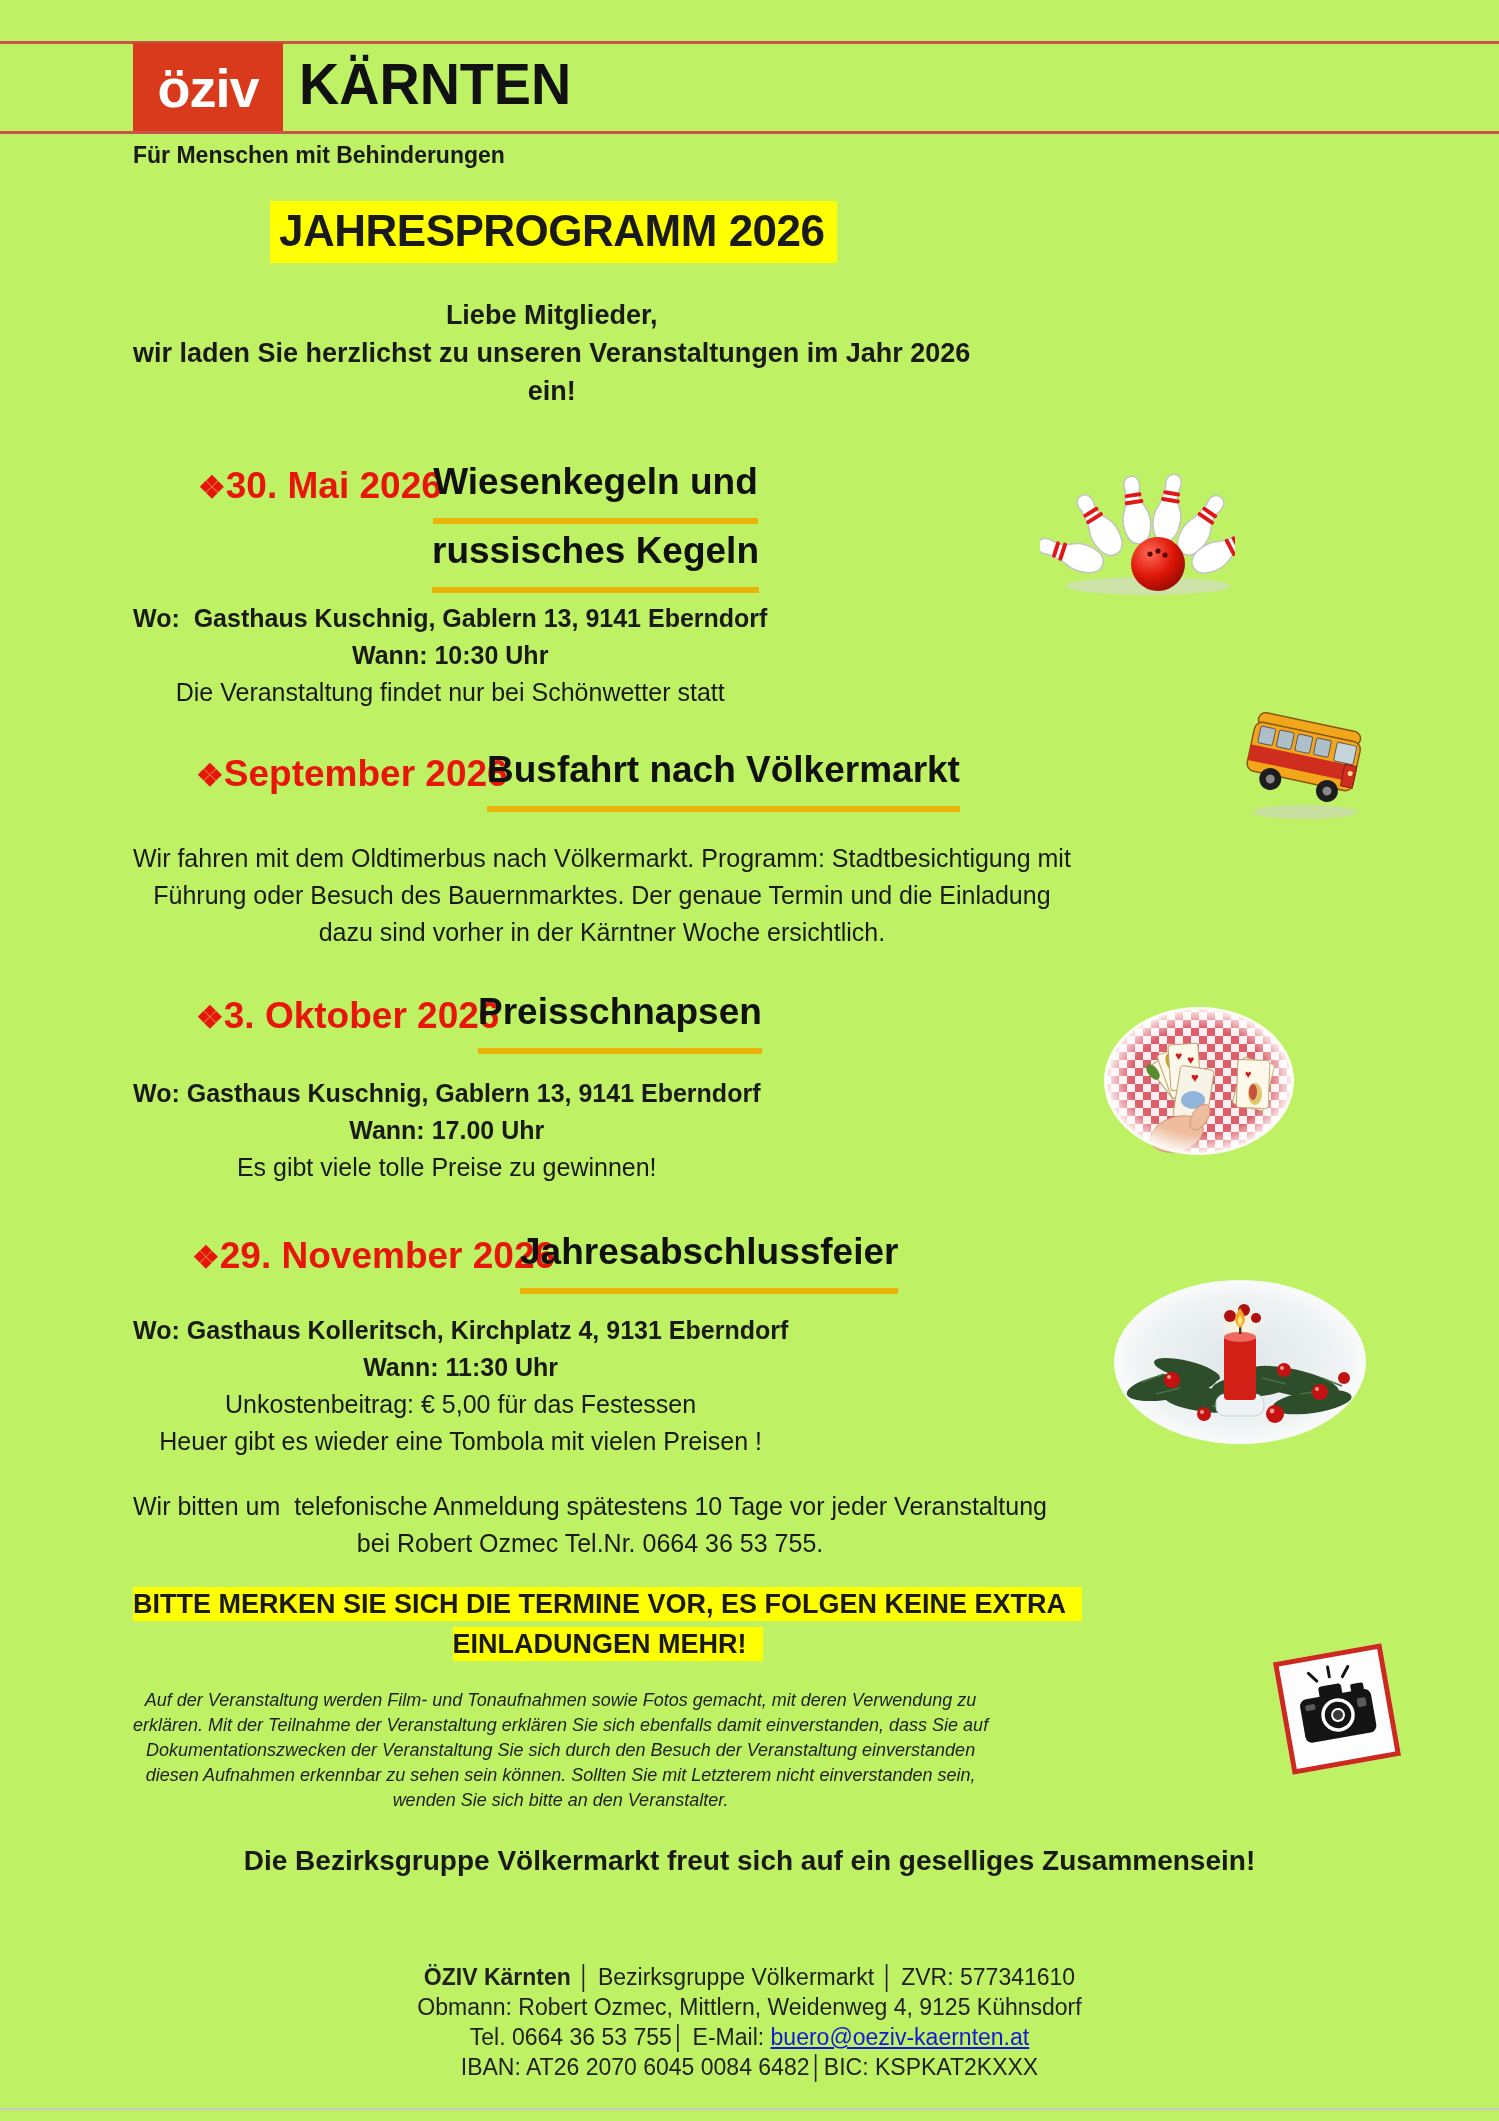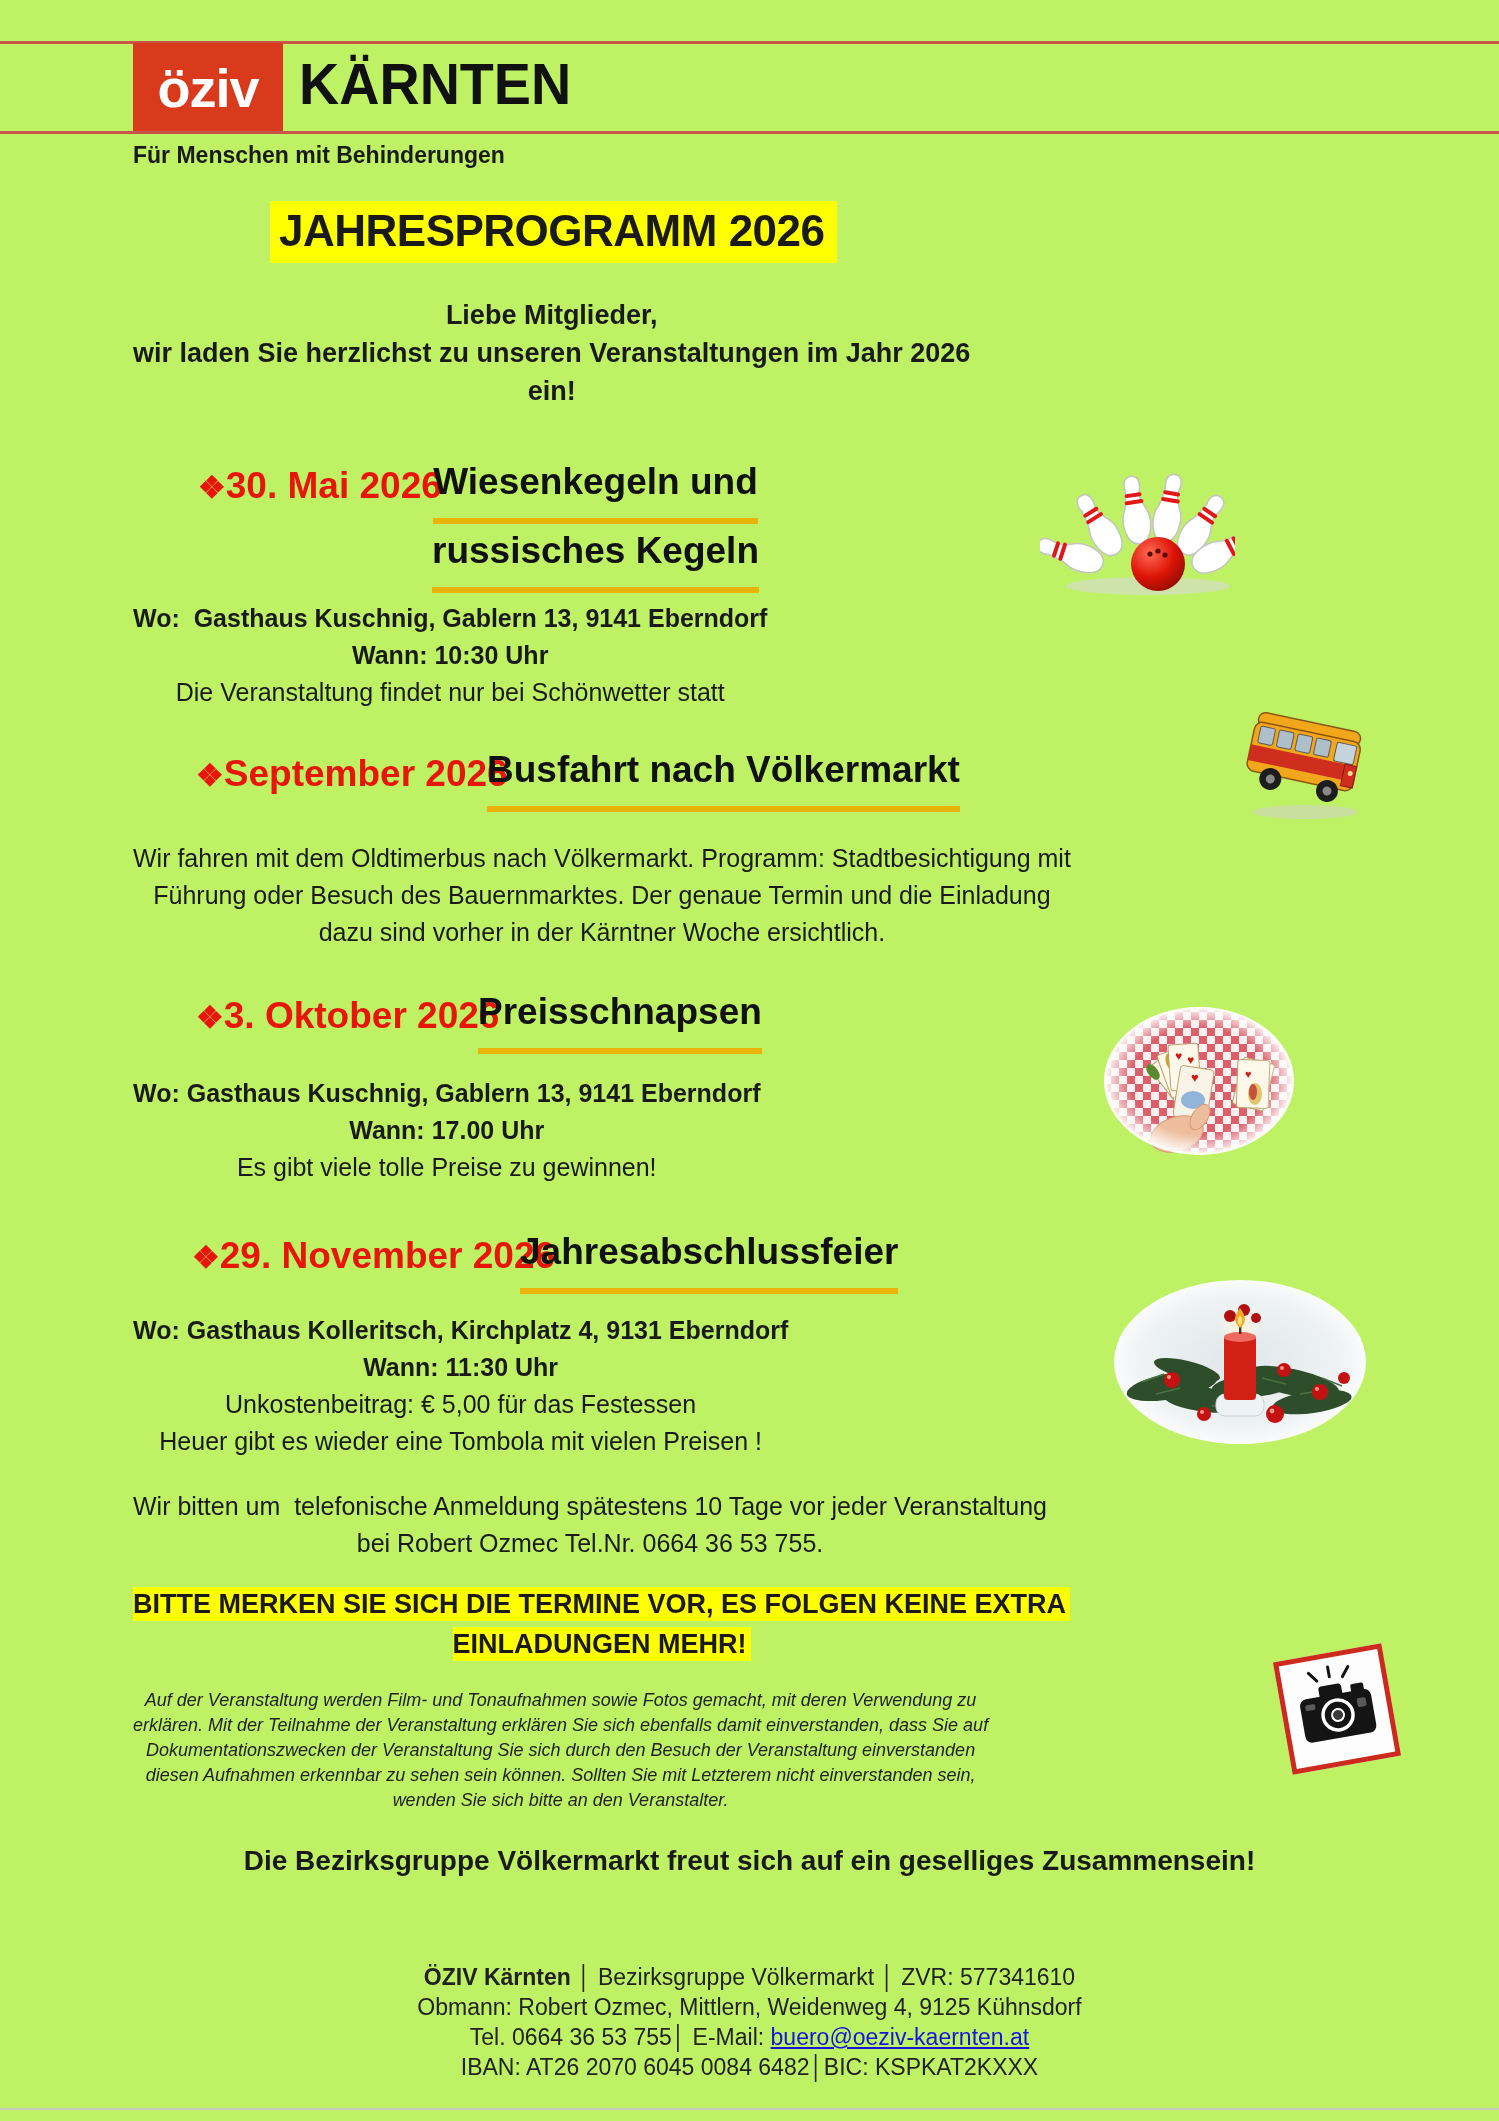--- a/index.html
+++ b/index.html
@@ -34,21 +34,21 @@
   .evt-date .bullet{font-size:31px;}
   .evt-title-line{
     display:inline-block;font-size:37px;font-weight:bold;color:#111;
     border-bottom:6px solid #eab308;padding-bottom:16px;line-height:1.08;
   }
   .body-line{font-size:25px;line-height:37px;white-space:pre;}
   .body-line.b{font-weight:bold;}
   
   .notice-line span{
     background:#ffff00;font-size:27px;font-weight:bold;line-height:40px;
-    padding:2px 4px 2px 0;
+    padding:2px 16px 2px 0;
   }
   
   .disc-line{font-size:18px;font-style:italic;line-height:25px;white-space:pre;color:#222;}
   
   #closing{position:absolute;left:0;top:1845px;width:100%;text-align:center;
     font-size:28px;font-weight:bold;}
   
   #footer{position:absolute;left:0;top:1962px;width:100%;text-align:center;
     font-size:23px;line-height:30px;color:#222;}
   #footer a{color:#1515dd;text-decoration:underline;}

